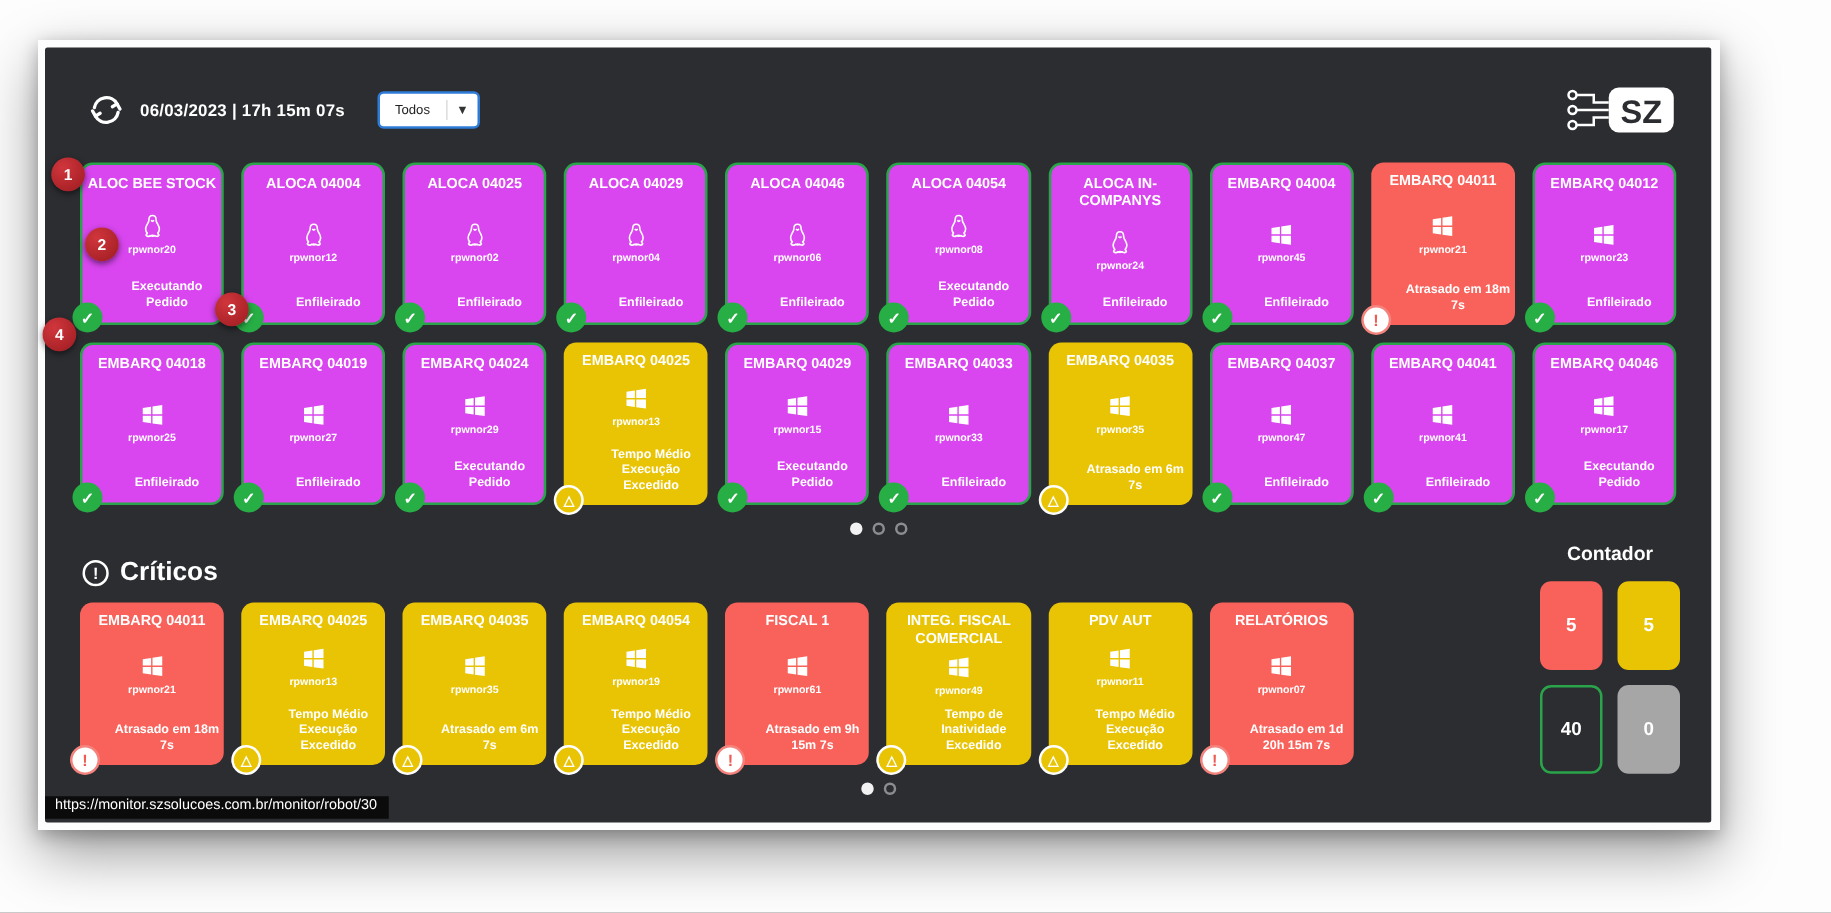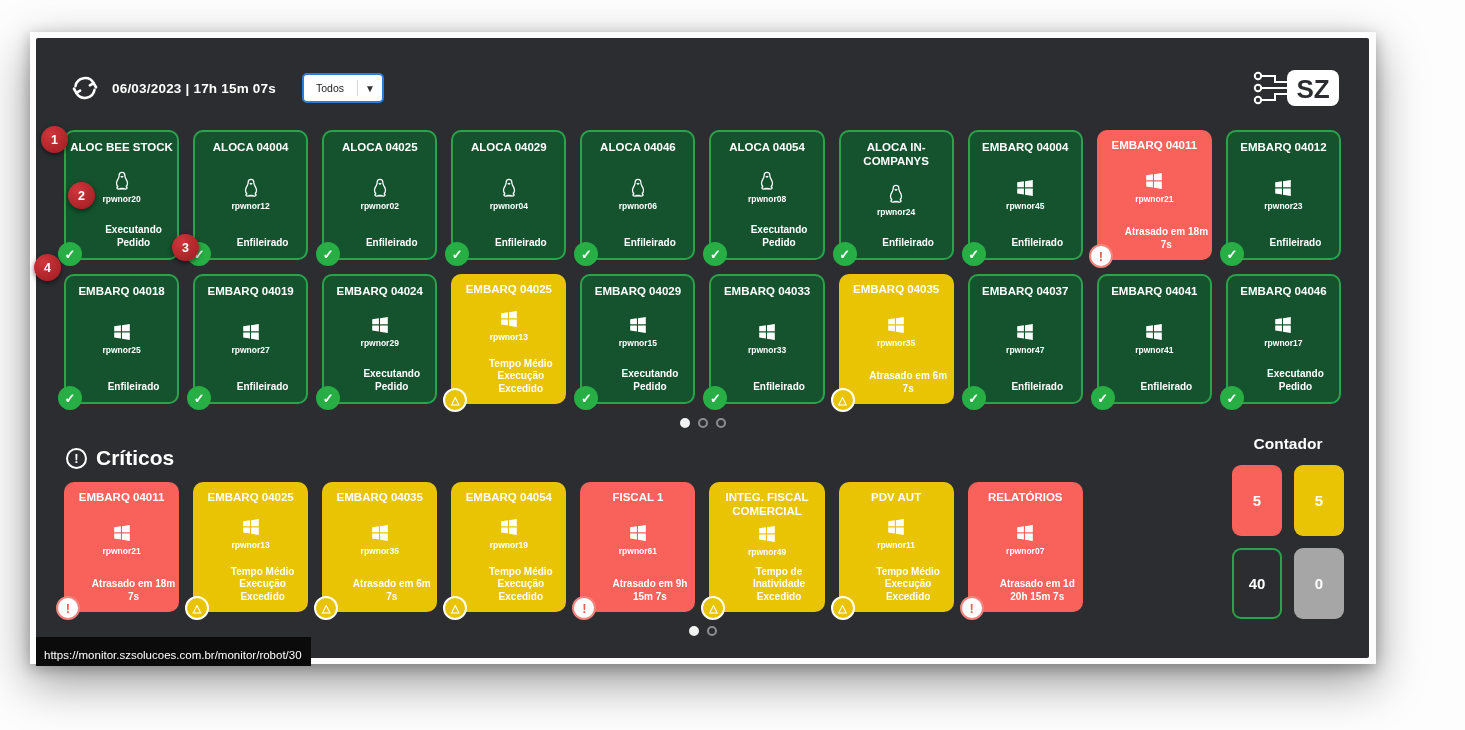--- a/index.html
+++ b/index.html
@@ -15,21 +15,21 @@
   .dropdown{margin-left:26px;background:#fff;border:2px solid #2f7cd8;border-radius:5px;height:26px;
     display:flex;align-items:center;min-width:78px;cursor:pointer;}
   .dropdown .val{font-size:10.5px;font-weight:normal;color:#222;padding:0 12px;flex:1;}
   .dropdown .sep{width:1px;height:16px;background:#d5d5d5;}
   .dropdown .chev{padding:0 7px;color:#333;font-size:10px;font-weight:bold;}
   .title{position:absolute;left:0;right:0;text-align:center;color:#fff;font-size:27px;font-weight:bold;letter-spacing:.3px;}
   .logo{margin-left:auto;flex:0 0 auto;}
 
   
   .robot-grid{margin:20px 28px 0 28px;display:grid;grid-template-columns:repeat(10,1fr);gap:14px;position:relative;z-index:2;}
-  .card{position:relative;height:130px;border-radius:10px;background:#14532d;color:#fff;
+  .card{position:relative;height:130px;border-radius:10px;background:#d946ef;color:#fff;
     display:flex;flex-direction:column;align-items:center;box-sizing:border-box;}
   .card.state-ok{border:2.5px solid #2aa44a;}
   .card.state-warning{background:#e9c405;}
   .card.state-danger{background:#f9625b;}
   .card-title{font-weight:bold;font-size:11.5px;line-height:1.18;text-align:center;margin-top:9px;padding:0 3px;}
   .card-mid{flex:1;display:flex;flex-direction:column;justify-content:center;align-items:center;margin-top:-4px;}
   .os-ico{width:22px;height:22px;}
   .card-host{font-size:8.5px;font-weight:bold;margin-top:2px;}
   .card-status{font-size:10px;font-weight:bold;text-align:center;line-height:1.25;margin-bottom:9px;padding:0 3px;margin-left:24px;}
   .badge{position:absolute;left:-8px;bottom:-8px;border-radius:50%;display:flex;align-items:center;
@@ -66,21 +66,21 @@
   .ann{position:absolute;width:27px;height:27px;border-radius:50%;color:#fff;font-weight:bold;font-size:12.5px;
     display:flex;align-items:center;justify-content:center;z-index:6;
     background:radial-gradient(circle at 35% 30%,#d0363c,#9c1b20);box-shadow:0 2px 5px rgba(0,0,0,.55);}
   .ann-1{left:5px;top:88px;}
   .ann-2{left:32px;top:144px;}
   .ann-3{left:136px;top:196px;}
   .ann-4{left:-2px;top:216px;}
 
   
   .url-tip{position:absolute;left:0;top:599px;background:#0b0b0b;color:#fff;font-size:11.5px;
-    padding:12px 9px 5px 8px;white-space:nowrap;z-index:7;}
+    padding:1px 9px 5px 8px;white-space:nowrap;z-index:7;}
 </style>
 </head>
 <body>
 
 <div class="page-shadow"></div>
 
 <div class="panel">
 
   <div class="ann ann-1">1</div>
   <div class="ann ann-2">2</div>

